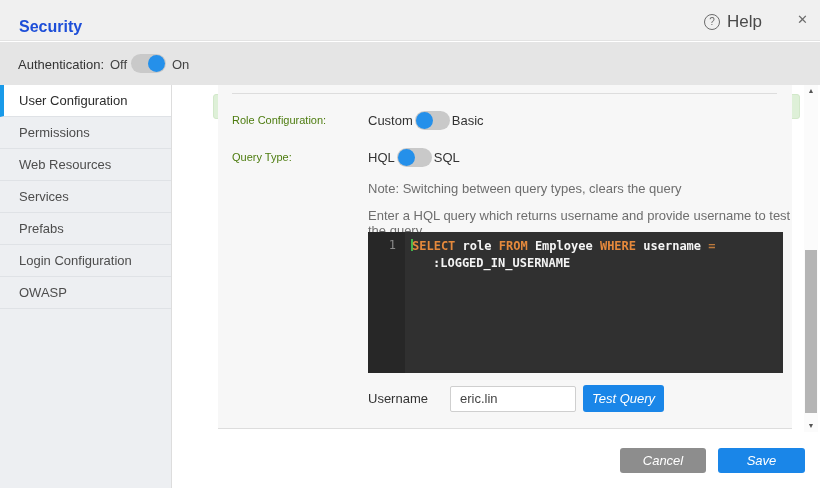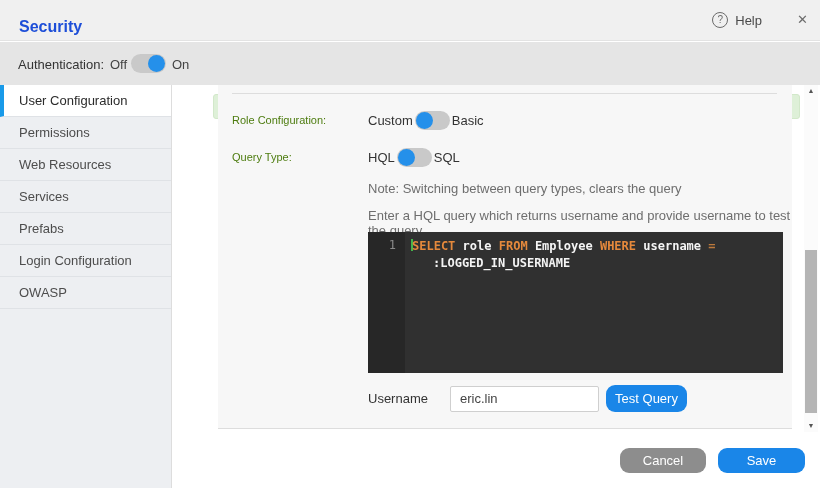--- a/index.html
+++ b/index.html
@@ -5,21 +5,21 @@
   * { margin:0; padding:0; box-sizing:border-box; }
   html,body { width:820px; height:488px; }
   body { font-family:"Liberation Sans","DejaVu Sans",sans-serif; background:#fff; }
   .page { position:relative; width:820px; height:488px; overflow:hidden; background:#fff; }
 
   
   .header { position:absolute; left:0; top:0; width:820px; height:41px; background:#f0f0f0; border-bottom:1px solid #e3e3e3; }
   .page-title { position:absolute; left:19px; top:18px; font-size:16px; font-weight:700; color:#1d4ed8; }
   .help-wrap { position:absolute; right:58px; top:12px; display:flex; align-items:center; gap:7px; cursor:pointer; }
   .help-q { width:16px; height:16px; border:1px solid #6b6b6b; border-radius:50%; color:#6b6b6b; font-size:10px; line-height:14px; text-align:center; }
-  .help-label { font-size:13px; color:#4a4a4a; }
+  .help-label { font-size:17px; color:#4a4a4a; }
   .hdr-close { position:absolute; right:12px; top:12px; font-size:13px; color:#6b6b6b; cursor:pointer; }
 
   
   .auth-bar { position:absolute; left:0; top:42px; width:820px; height:43px; background:#e5e5e5; }
   .auth-label { position:absolute; left:18px; top:15px; font-size:13px; color:#333; }
   .auth-off { position:absolute; left:110px; top:15px; font-size:13px; color:#444; }
   .auth-on  { position:absolute; left:172px; top:15px; font-size:13px; color:#444; }
   .auth-toggle { position:absolute; left:131px; top:12px; }
 
   
@@ -57,22 +57,22 @@
   .code-line.wrap { padding-left:22px; }
   .caret { display:inline-block; width:2px; height:12px; background:#43b44b; margin-right:-1px; vertical-align:-1px; }
   .tok-kw { color:#e5893c; }
   .tok-id { color:#f4f4f4; }
   .tok-op { color:#bd7a3c; }
   .tok-pl { color:#dddddd; }
 
   
   .row-user { position:absolute; left:150px; top:300px; height:27px; display:flex; align-items:center; }
   .user-label { width:82px; font-size:13px; color:#333; }
-  .user-input { width:149px; height:26px; border:1px solid #cfcfcf; border-radius:2px; background:#fff; font-size:13px; color:#444; padding:0 9px; font-family:"Liberation Sans","DejaVu Sans",sans-serif; }
-  .btn { border:none; border-radius:9px; color:#fff; font-size:13px; cursor:pointer; font-family:"Liberation Sans","DejaVu Sans",sans-serif; }
+  .user-input { width:126px; height:26px; border:1px solid #cfcfcf; border-radius:2px; background:#fff; font-size:13px; color:#444; padding:0 9px; font-family:"Liberation Sans","DejaVu Sans",sans-serif; }
+  .btn { border:none; border-radius:3px; color:#fff; font-size:13px; cursor:pointer; font-family:"Liberation Sans","DejaVu Sans",sans-serif;font-style:italic; }
   .btn-test { width:81px; height:27px; margin-left:7px; background:#1a86e8; }
 
   
   .scrollbar { position:absolute; left:804px; top:85px; width:14px; height:347px; background:#fbfbfb; }
   .scroll-arrow { position:absolute; left:0; width:14px; height:12px; font-size:7px; color:#555; text-align:center; line-height:12px; cursor:pointer; }
   .scroll-up { top:0; }
   .scroll-down { bottom:0; }
   .scroll-thumb { position:absolute; left:1px; top:165px; width:12px; height:163px; background:#b5b5b5; cursor:grab; }
 
   

